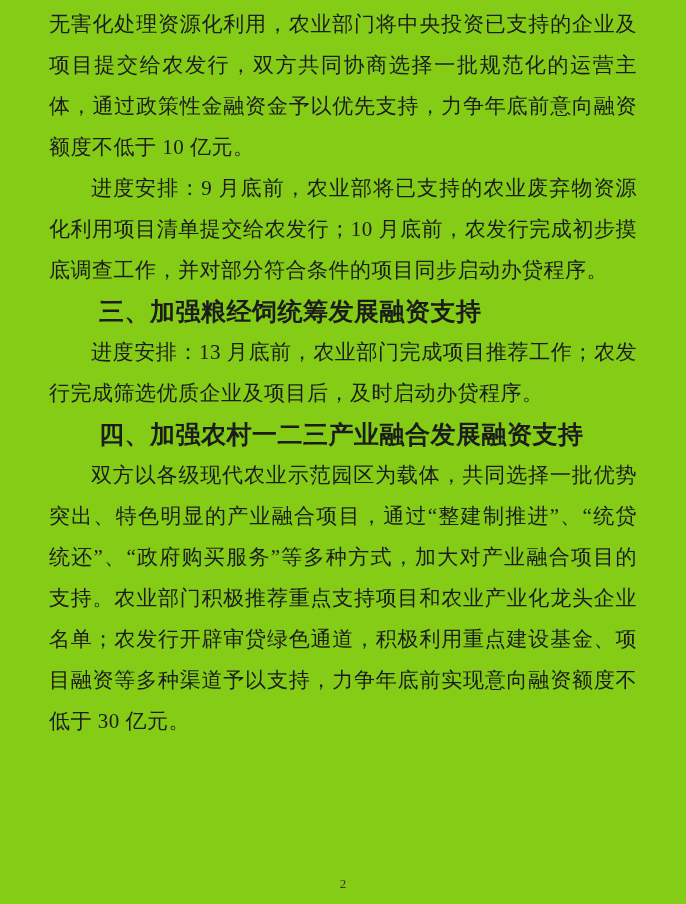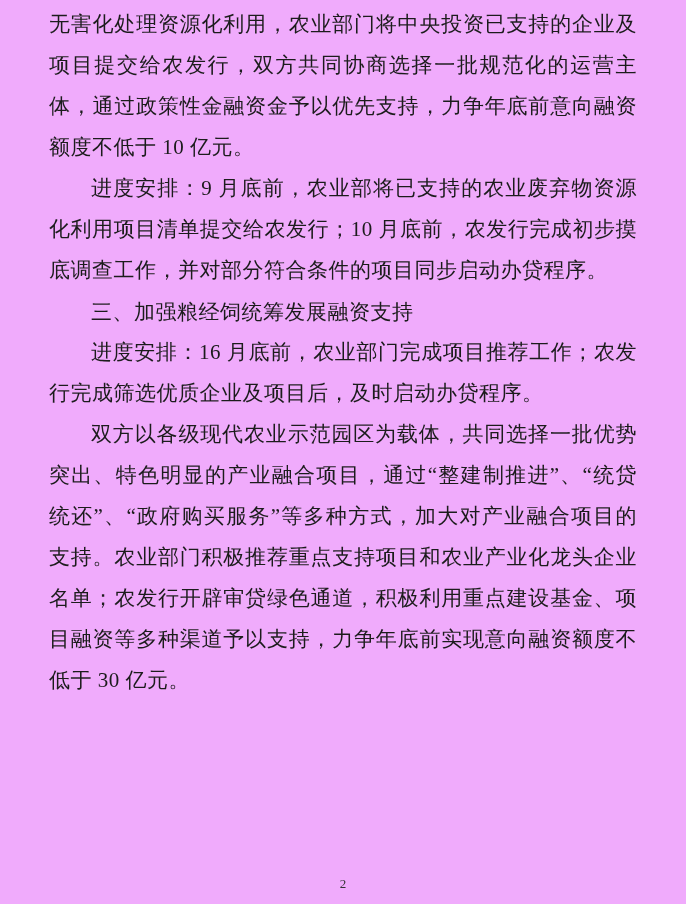--- a/index.html
+++ b/index.html
@@ -4,21 +4,21 @@
 <style>
   html, body {
     margin: 0;
     padding: 0;
     background: #ffffff;
   }
   .page {
     position: relative;
     width: 686px;
     height: 904px;
-    background: #f0abfc;
+    background: #84cc16;
     color: #1c1c1c;
     font-family: "Liberation Serif", serif;
     overflow: hidden;
     box-sizing: border-box;
   }
   .content {
     position: absolute;
     left: 49px;
     right: 49px;
     top: 4px;
@@ -32,23 +32,23 @@
     letter-spacing: 0.5px;
   }
   .body-para.indent {
     text-indent: 2em;
   }
   .para-lead {
     font-weight: normal;
   }
   .section-heading {
     margin: 0;
-    font-size: 21px;
+    font-size: 25px;
     line-height: 41px;
-    font-weight: normal;
+    font-weight: bold;
     font-family: "Liberation Sans", sans-serif;
     text-indent: 2em;
     letter-spacing: 0.5px;
   }
   .page-number {
     position: absolute;
     bottom: 12px;
     left: 0;
     right: 0;
     text-align: center;
@@ -63,21 +63,22 @@
 <div class="page">
   <div class="content">
 
     <p class="body-para"><span>无害化处理资源化利用，农业部门将中央投资已支持的企业及项目提交给农发行，双方共同协商选择一批规范化的运营主体，通过政策性金融资金予以优先支持，力争年底前意向融资额度不低于 10 亿元。</span></p>
 
     <p class="body-para indent"><span class="para-lead">进度安排：</span><span>9 月底前，农业部将已支持的农业废弃物资源化利用项目清单提交给农发行；10 月底前，农发行完成初步摸底调查工作，并对部分符合条件的项目同步启动办贷程序。</span></p>
 
     <h2 class="section-heading">三、加强粮经饲统筹发展融资支持</h2>
 
 
-    <p class="body-para indent"><span class="para-lead">进度安排：</span><span>16 月底前，农业部门完成项目推荐工作；农发行完成筛选优质企业及项目后，及时启动办贷程序。</span></p>
+    <p class="body-para indent"><span class="para-lead">进度安排：</span><span>13 月底前，农业部门完成项目推荐工作；农发行完成筛选优质企业及项目后，及时启动办贷程序。</span></p>
 
+    <h2 class="section-heading">四、加强农村一二三产业融合发展融资支持</h2>
 
     <p class="body-para indent"><span>双方以各级现代农业示范园区为载体，共同选择一批优势突出、特色明显的产业融合项目，通过“整建制推进”、“统贷统还”、“政府购买服务”等多种方式，加大对产业融合项目的支持。农业部门积极推荐重点支持项目和农业产业化龙头企业名单；农发行开辟审贷绿色通道，积极利用重点建设基金、项目融资等多种渠道予以支持，力争年底前实现意向融资额度不低于 30 亿元。</span></p>
 
   </div>
 
   <div class="page-number">2</div>
 </div>
 
 </body></html>

